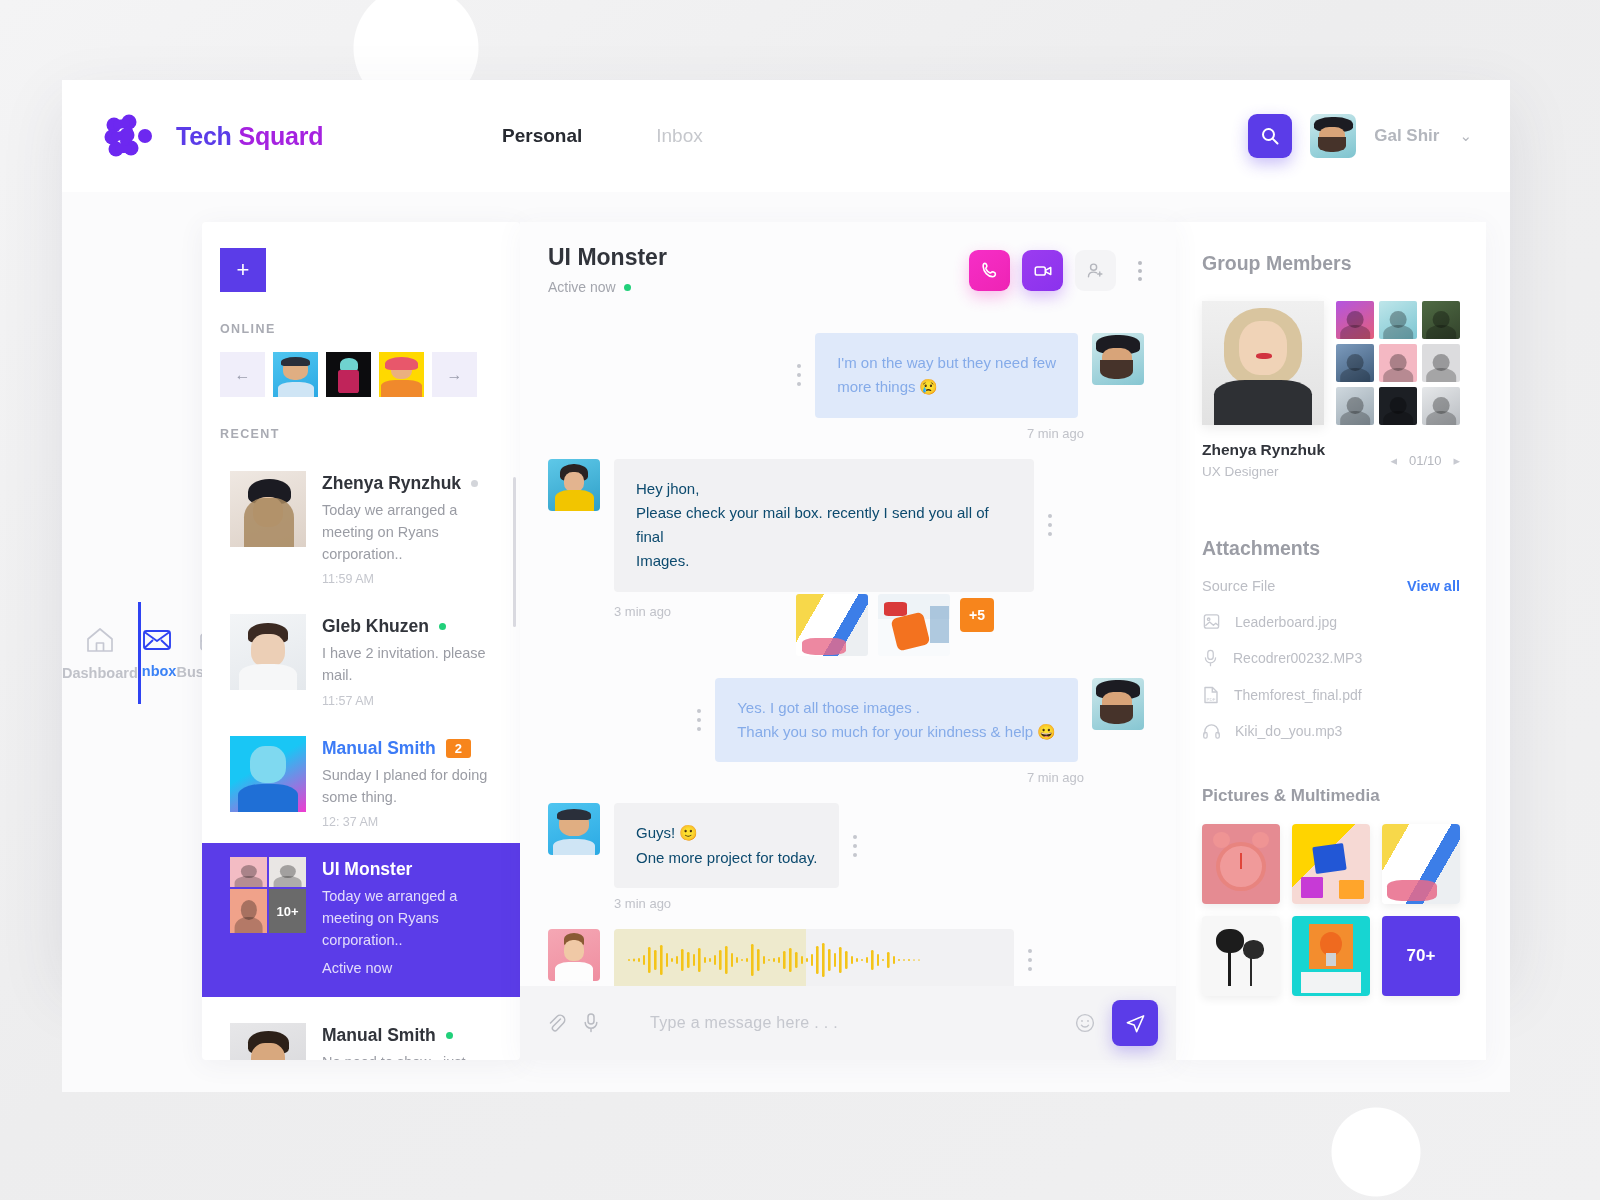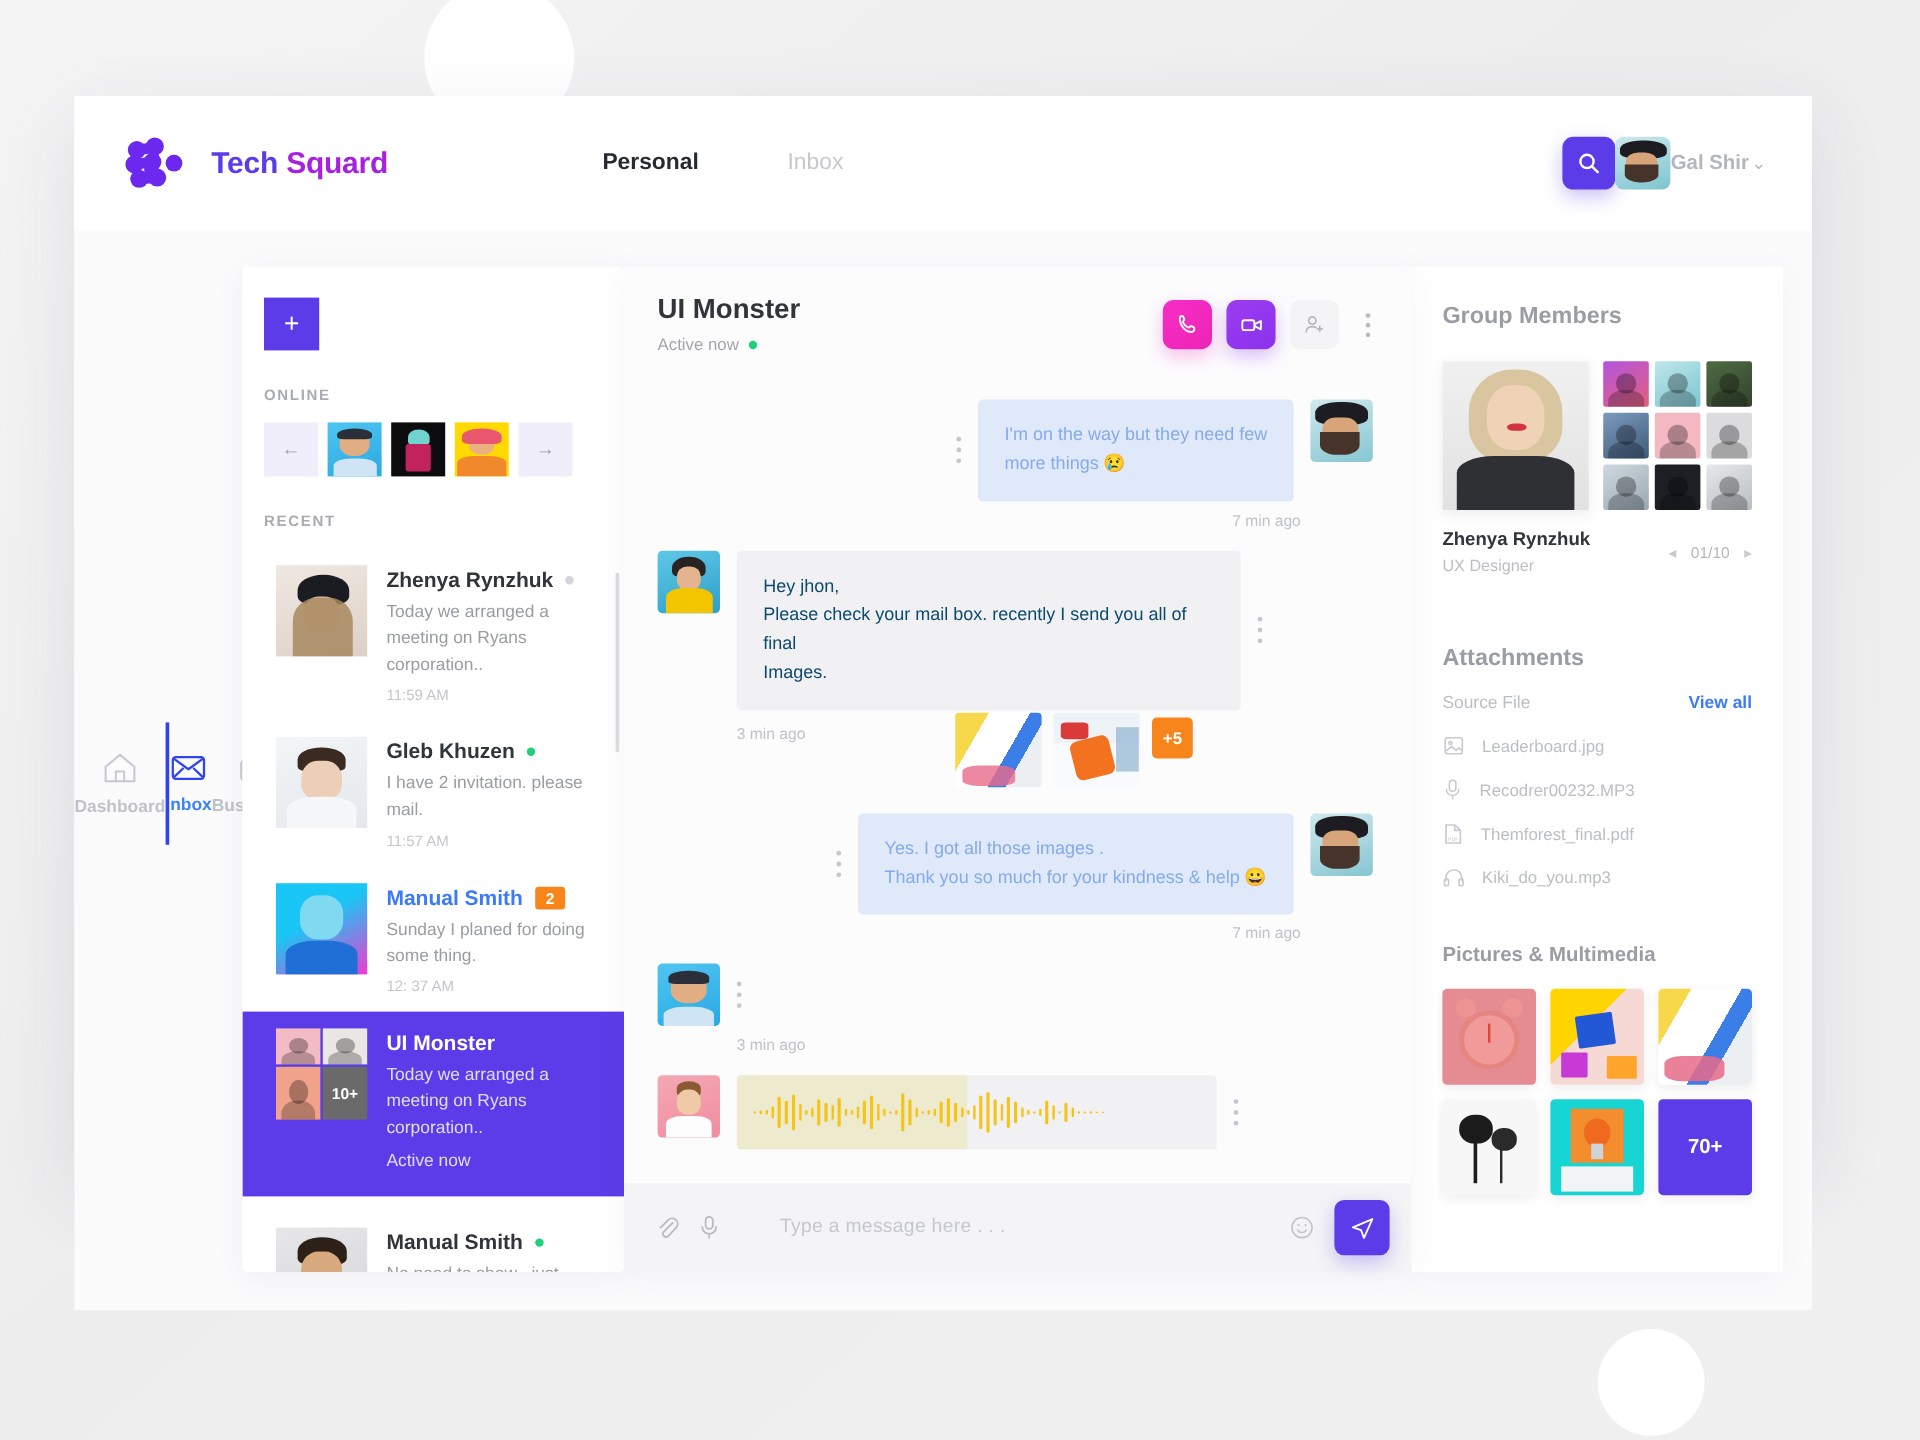--- a/index.html
+++ b/index.html
@@ -29,21 +29,21 @@
     padding: 0 38px 0 40px; background: #fff; position: relative;
   }
   .brand { display: flex; align-items: center; gap: 16px; width: 400px; }
   .logo { width: 58px; height: 46px; }
   .brand-name { font-size: 25px; font-weight: 700; letter-spacing: -.2px; }
   .brand-name .b1 { color: #5b3ce8; }
   .brand-name .b2 { color: #a522e0; }
   .nav { display: flex; align-items: center; gap: 74px; }
   .nav-tab { font-size: 19px; font-weight: 700; color: #272a31; cursor: pointer; }
   .nav-tab.muted { color: #c6c8cd; font-weight: 500; }
-  .topright { margin-left: auto; display: flex; align-items: center; }
+  .topright { margin-left: auto; display: flex; align-items: center; gap: 18px; }
   .search-btn {
     width: 44px; height: 44px; border-radius: 9px; background: #5b3ce8;
     display: flex; align-items: center; justify-content: center;
     box-shadow: 0 6px 16px rgba(91,60,232,.32); cursor: pointer; border: none;
   }
   .user-ava {
     width: 46px; height: 44px; border-radius: 7px; overflow: hidden;
     background: linear-gradient(160deg,#cfe9ec 0%,#9fd5dd 55%,#7fc4cf 100%);
     position: relative;
   }
@@ -561,20 +561,24 @@
               <div style="position:absolute;left:16%;top:52%;width:62%;height:36%;background:#46332a;border-radius:0 0 44% 44%;"></div>
             </div>
           </div>
           <div class="m-time right">7 min ago</div>
 
           <div class="msg-row">
             <div class="m-ava" style="background:linear-gradient(160deg,#4fc5f0,#2aa9e4);">
               <div style="position:absolute;left:22%;top:16%;width:56%;height:46%;background:#e0ae82;border-radius:44%;"></div>
               <div style="position:absolute;left:18%;top:10%;width:64%;height:22%;background:#2a2f3a;border-radius:50% 50% 18% 18%;"></div>
               <div style="position:absolute;left:10%;bottom:0;width:80%;height:32%;background:#cfe5f5;border-radius:40% 40% 0 0;"></div>
+            </div>
+            <div class="bubble in">
+              <div>Guys!  🙂</div>
+              <div>One more project for today.</div>
             </div>
             <div class="dots-v">
                 <i></i>
                 <i></i>
                 <i></i>
               </div>
           </div>
           <div class="m-time left">3 min ago</div>
 
           <div class="msg-row" style="margin-top:12px;">

